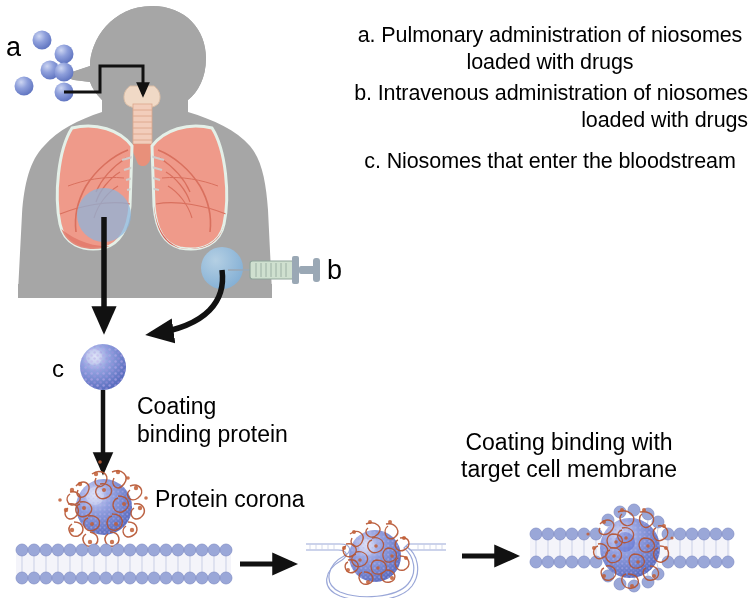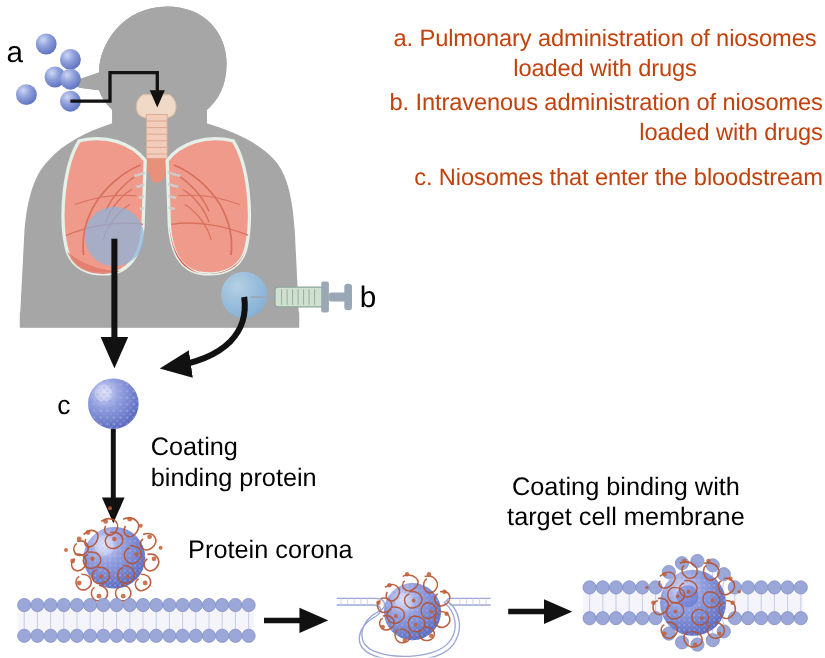--- a/index.html
+++ b/index.html
@@ -1,29 +1,29 @@
 <!DOCTYPE html>
 <html><head>
 <meta charset="utf-8">
 <style>
   html,body{margin:0;padding:0;background:#fff;}
   body{width:750px;height:598px;overflow:hidden;font-family:"Liberation Sans",sans-serif;color:#000;}
   #stage{position:relative;width:750px;height:598px;background:#fff;}
   #figure{position:absolute;left:0;top:0;width:750px;height:598px;}
   .legend{position:absolute;left:352px;top:22px;width:396px;}
-  .legend-item{font-family:"Liberation Sans",sans-serif;font-size:21.5px;line-height:27px;text-align:center;color:#c2410c;letter-spacing:-0.1px;}
+  .legend-item{font-family:"Liberation Sans",sans-serif;font-size:21.5px;line-height:27px;text-align:center;color:#000000;letter-spacing:-0.1px;}
   .legend-item.b{margin-top:4px;text-align:right;}
-  .legend-item.c{margin-top:14px;text-align:right;}
+  .legend-item.c{margin-top:14px;}
   .lbl{position:absolute;font-family:"Liberation Sans",sans-serif;color:#000;}
   .lbl-a{left:6px;top:32px;font-size:27px;}
   .lbl-b{left:327px;top:255px;font-size:27px;}
   .lbl-c{left:52px;top:355px;font-size:24px;}
   .cap{position:absolute;font-family:"Liberation Sans",sans-serif;font-size:23px;line-height:28px;color:#000;}
   .cap-coating{left:113px;top:392px;margin-left:24px;}
-  .cap-corona{left:171px;top:485px;}
+  .cap-corona{left:155px;top:485px;}
   .cap-binding{left:461px;top:429px;text-align:center;line-height:27px;}
 </style>
 </head>
 <body>
 
 <div id="stage">
 
   <svg id="figure" viewBox="0 0 750 598">
     <defs>
       <radialGradient id="gNio" cx="35%" cy="30%" r="75%">

